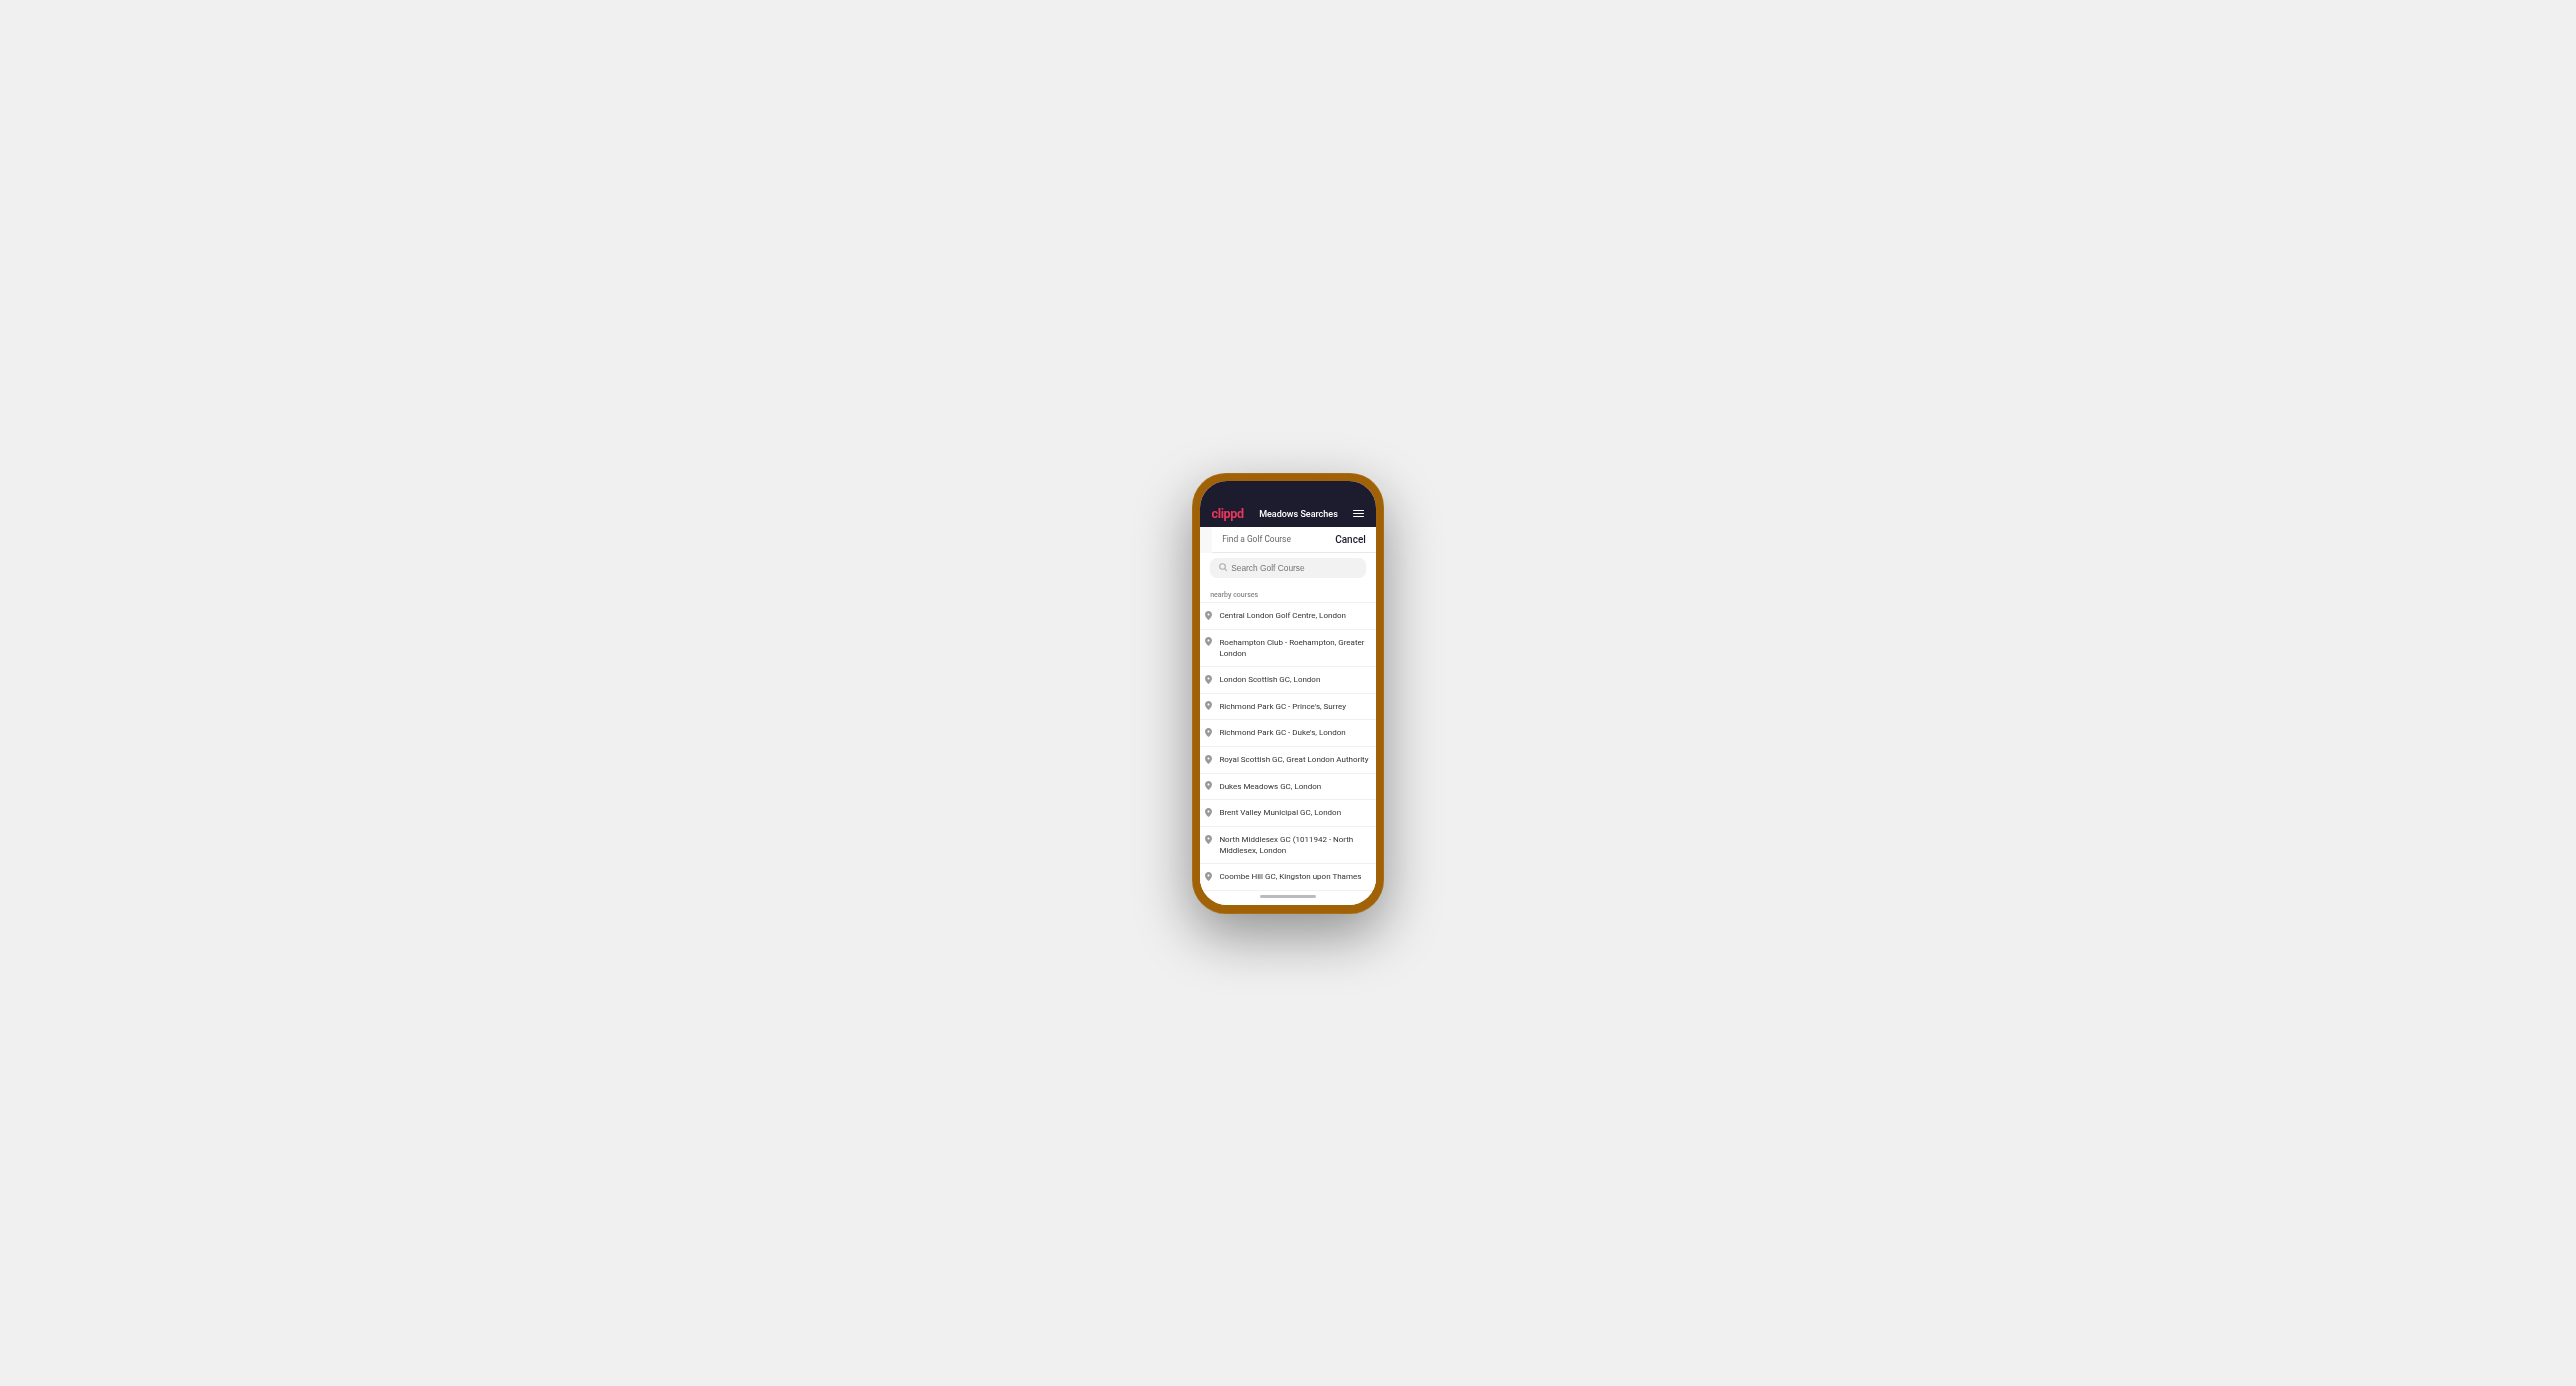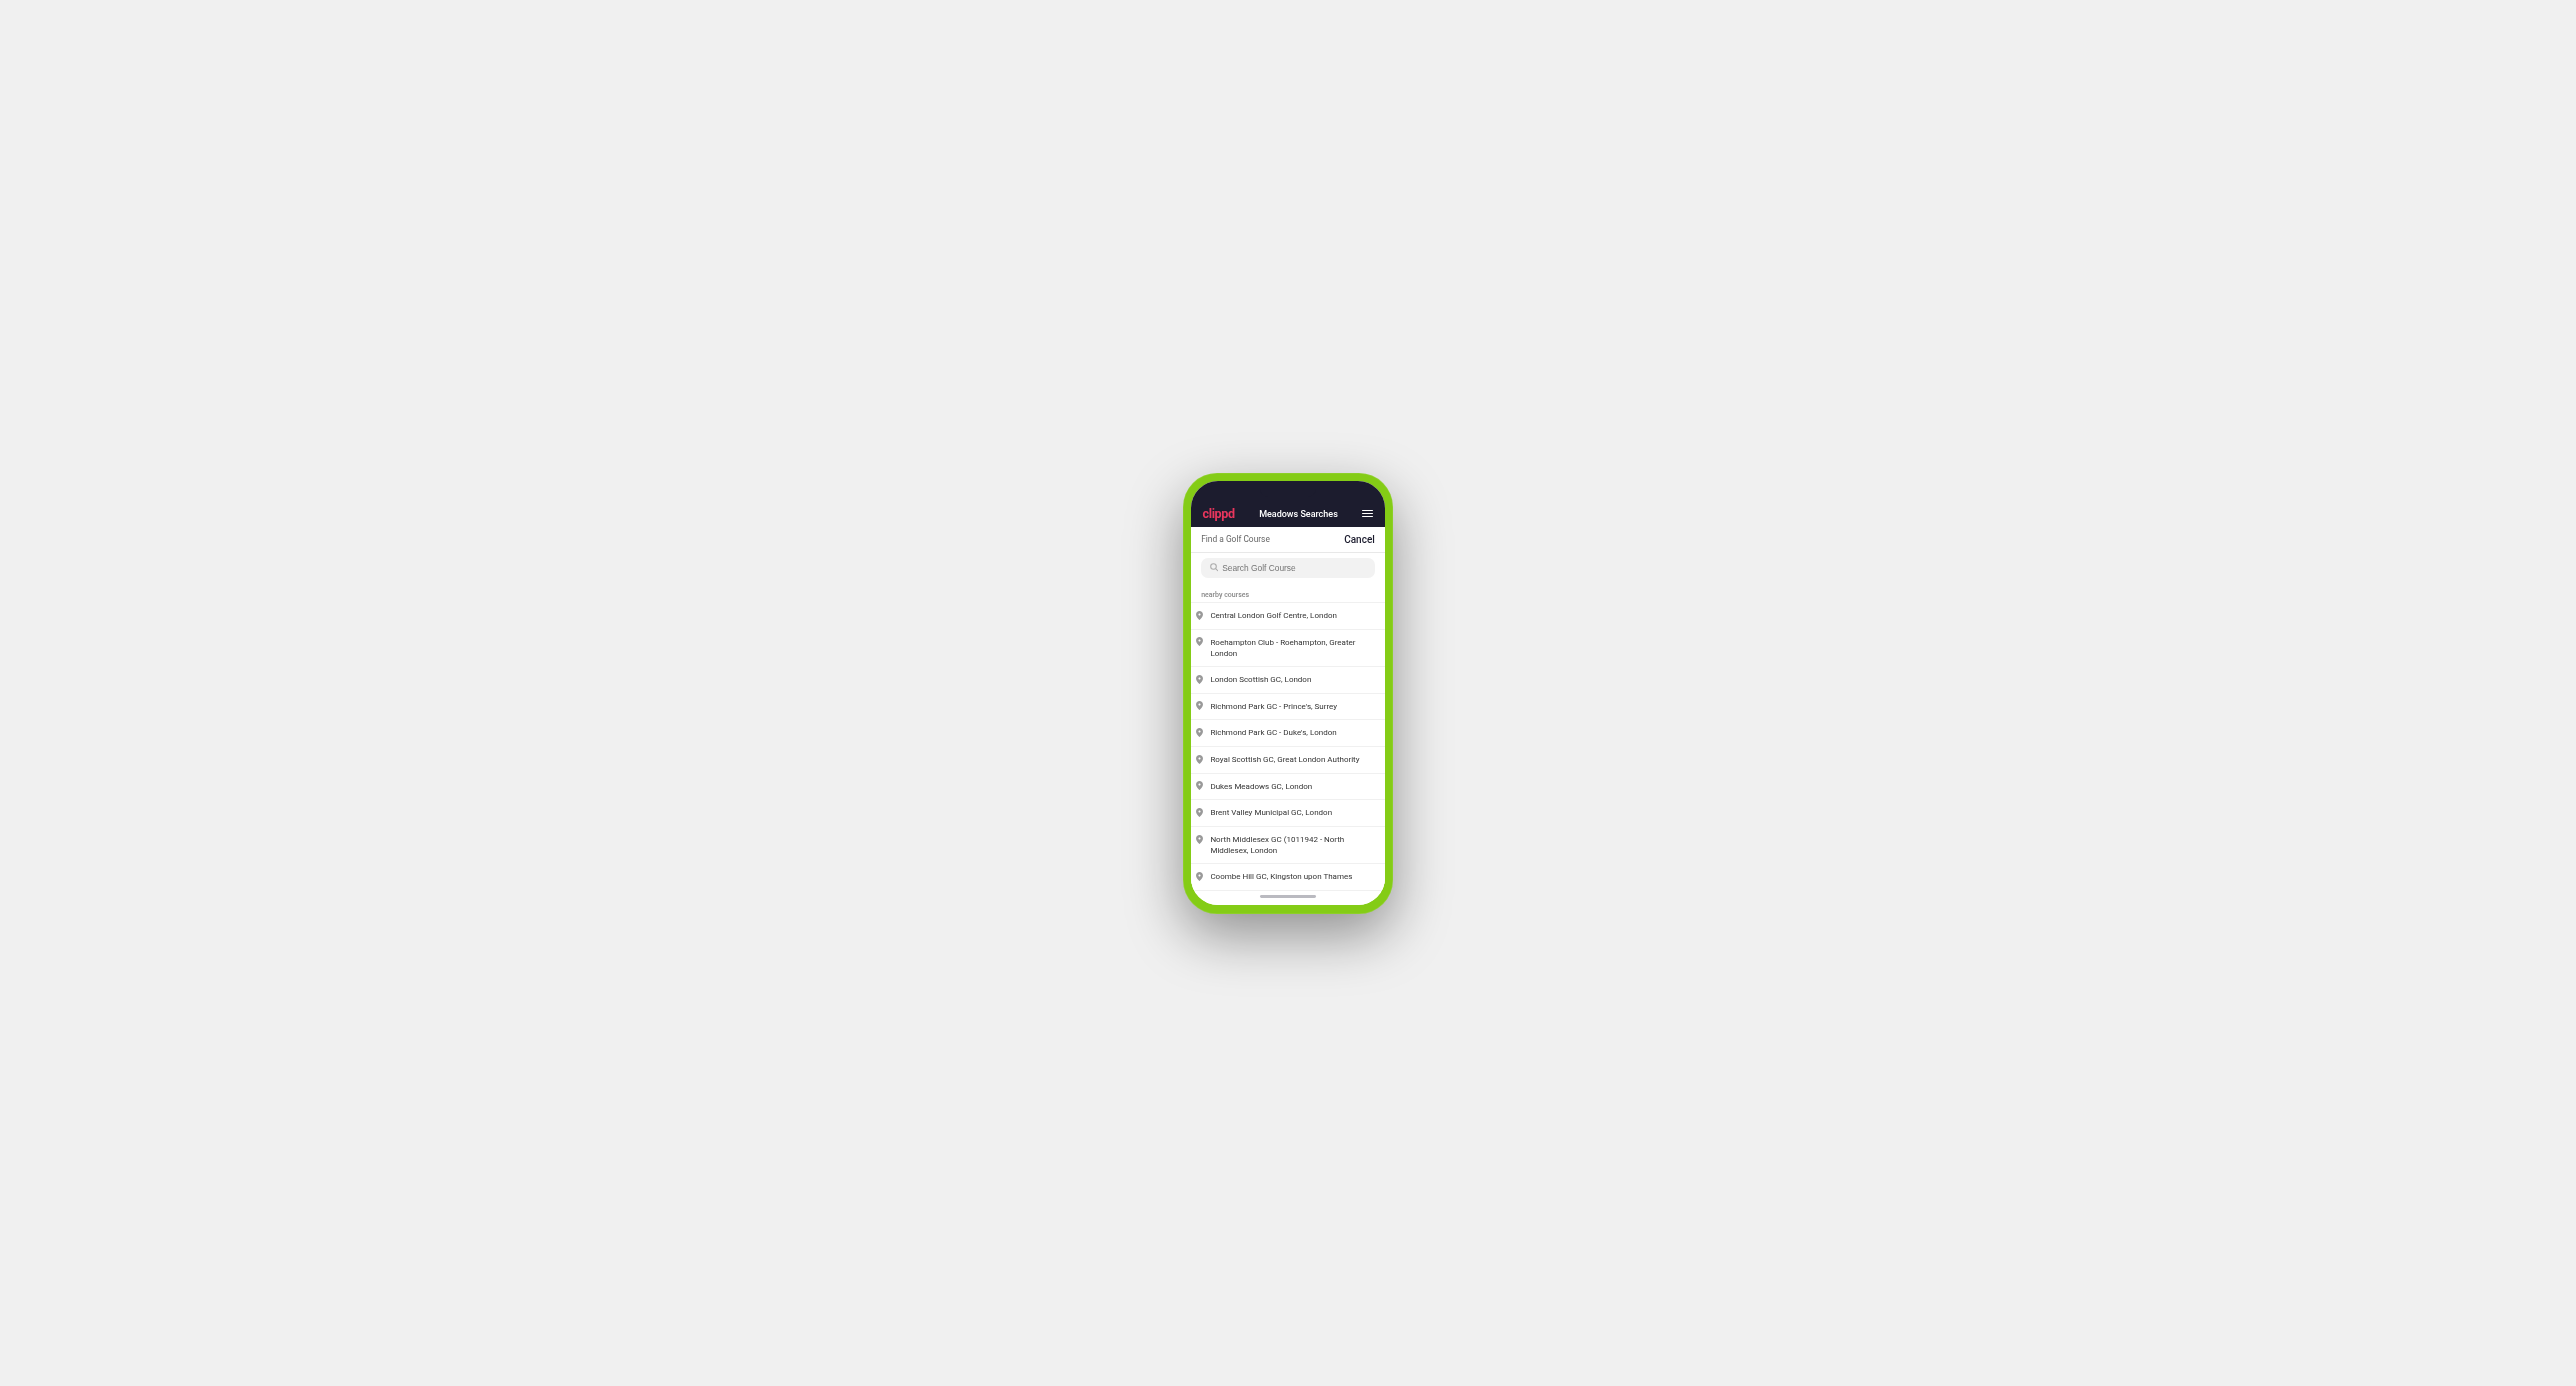--- a/index.html
+++ b/index.html
@@ -11,23 +11,23 @@
     body {
       background-color: #f0f0f0;
       display: flex;
       justify-content: center;
       align-items: center;
       min-height: 100vh;
       font-family: -apple-system, BlinkMacSystemFont, 'Segoe UI', Roboto, sans-serif;
     }
 
     .phone-outer {
-      width: 210px;
+      width: 192px;
       height: 441px;
-      background: #84cc16;
+      background: #a16207;
       border-radius: 34px;
       padding: 8.4px;
       box-shadow: 0 21px 56px rgba(0,0,0,0.4), inset 0 0 0 0.7px rgba(255,255,255,0.1);
       position: relative;
     }
 
     .phone-inner {
       width: 100%;
       height: 100%;
       background: #fff;
@@ -104,20 +104,21 @@
 
     
     .find-bar {
       background: #ffffff;
       padding: 7px 9.8px;
       display: flex;
       align-items: center;
       justify-content: space-between;
       border-bottom: 0.7px solid #e8e8e8;
       flex-shrink: 0;
+      margin-left: 12px;
     }
 
     .find-label {
       color: #666666;
       font-size: 8.4px;
     }
 
     .cancel-btn {
       color: #1c1c2e;
       font-size: 10px;

